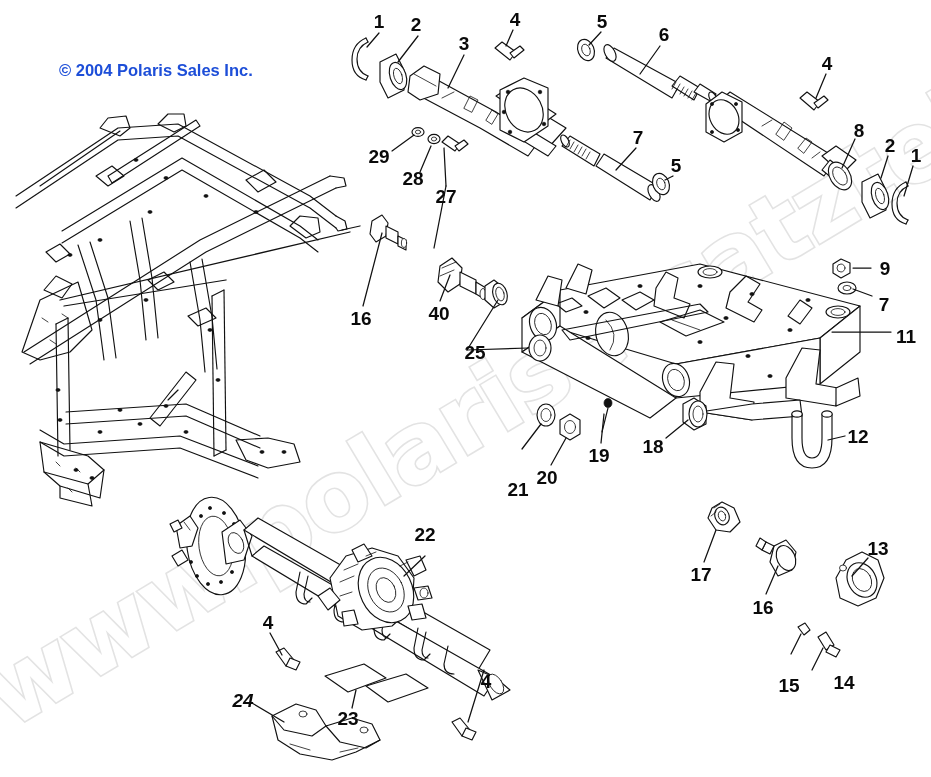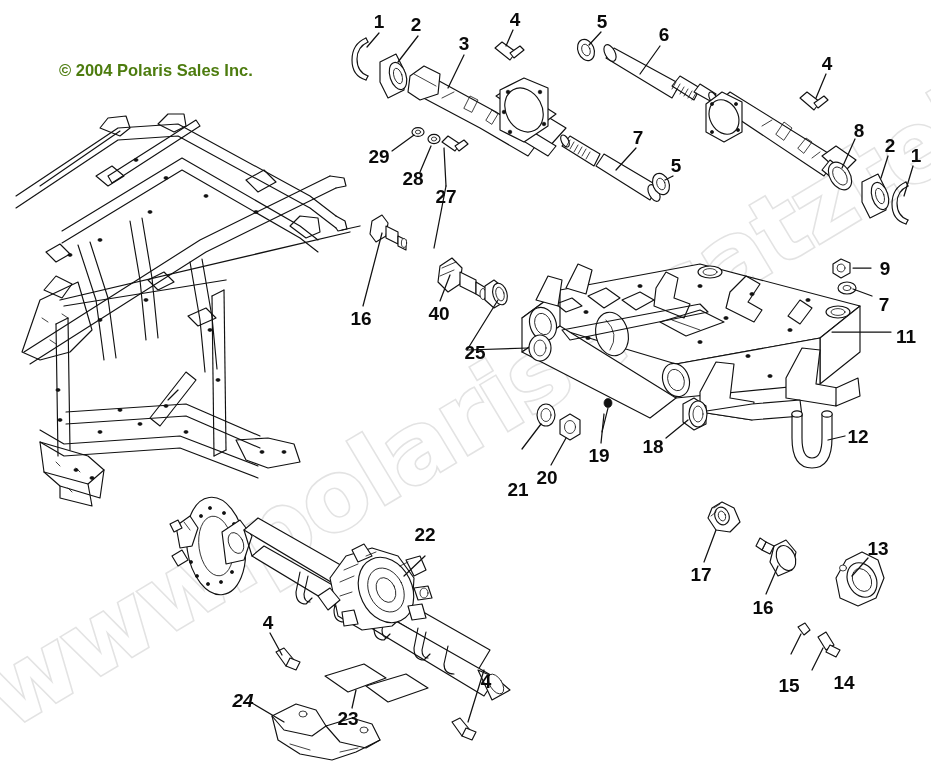--- a/index.html
+++ b/index.html
@@ -23,21 +23,21 @@
     stroke:#e3e3e3;
     stroke-width:3.2;
     paint-order:stroke fill;
     letter-spacing:-1px;
   }
 
   
   #copyright{
     position:absolute;left:59px;top:61px;z-index:20;
     font-family:"Liberation Sans", sans-serif;
-    font-size:16.5px;font-weight:bold;color:#4d7c0f;
+    font-size:16.5px;font-weight:bold;color:#1d4ed8;
     white-space:nowrap;letter-spacing:0px;
   }
 
   
   #art{position:absolute;left:0;top:0;width:931px;height:777px;z-index:10;}
   #art .ln{fill:none;stroke:#111;stroke-width:1.15;stroke-linecap:round;stroke-linejoin:round;}
   #art .lnT{fill:none;stroke:#111;stroke-width:0.8;stroke-linecap:round;stroke-linejoin:round;}
   #art .fw{fill:#ffffff;stroke:#111;stroke-width:1.15;stroke-linejoin:round;stroke-linecap:round;}
   #art .fwT{fill:#ffffff;stroke:#111;stroke-width:0.8;stroke-linejoin:round;stroke-linecap:round;}
   #art .fk{fill:#111;stroke:#111;stroke-width:0.7;}

